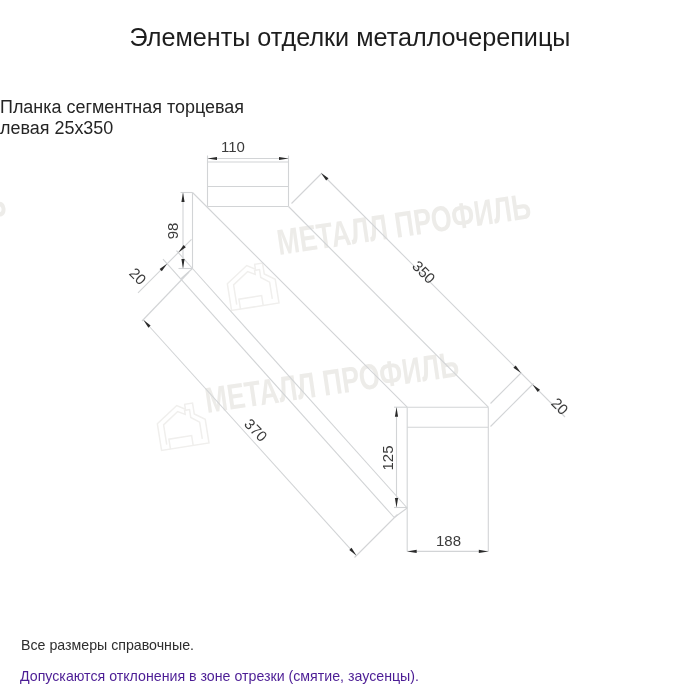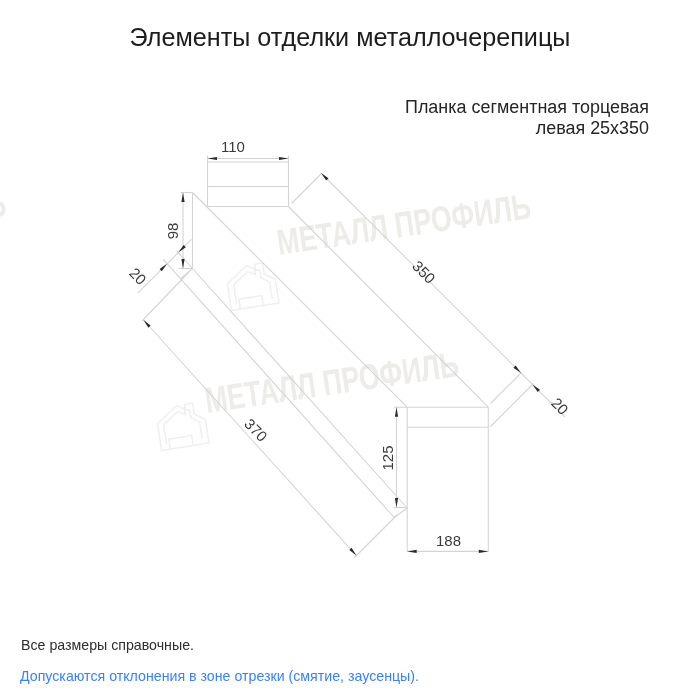--- a/index.html
+++ b/index.html
@@ -1,25 +1,25 @@
 <!DOCTYPE html>
 <html><head>
 <meta charset="utf-8">
 <style>
   html,body{margin:0;padding:0;background:#fff;}
   body{width:700px;height:700px;position:relative;overflow:hidden;
        font-family:"Liberation Sans",sans-serif;}
   .abs{position:absolute;}
   #title{left:0;top:25px;width:700px;text-align:center;
          font-size:25.2px;line-height:1;color:#1d1d1d;}
-  #subt{left:0;top:96.6px;width:612px;text-align:right;
-        font-size:17.95px;line-height:21.3px;color:#252525;padding-left:37px;}
+  #subt{left:0;top:96.6px;width:612px;text-align:left;
+        font-size:17.95px;line-height:21.3px;color:#252525;}
   .dim{font-size:15px;line-height:1;color:#3b3b3b;white-space:nowrap;}
   #b1{left:21px;top:637px;font-size:14.2px;color:#2e2e2e;}
-  #b2{left:20px;top:667.9px;font-size:14.2px;color:#3b82f6;}
+  #b2{left:20px;top:667.9px;font-size:14.2px;color:#4c1d95;}
 </style>
 </head>
 <body>
 <svg class="abs" style="left:0;top:0" width="700" height="700" viewBox="0 0 700 700">
 
   <g stroke="#f0efed" fill="none" stroke-width="1.5">
     <g transform="translate(252,286) rotate(-9)">
       <path d="M -24 21 L -24 -6 L -2 -21 L 6 -16 L 6 -21 L 14 -21 L 14 -10 L 24 -3 L 24 21 Z"></path>
       <path d="M -18 16 L -18 -4 L -2 -15 L 5 -11 L 5 -15 L 10 -15 L 10 -7 L 18 -1 L 18 16"></path>
       <path d="M -15 21 L -15 11 L 8 11 L 8 21"></path>

